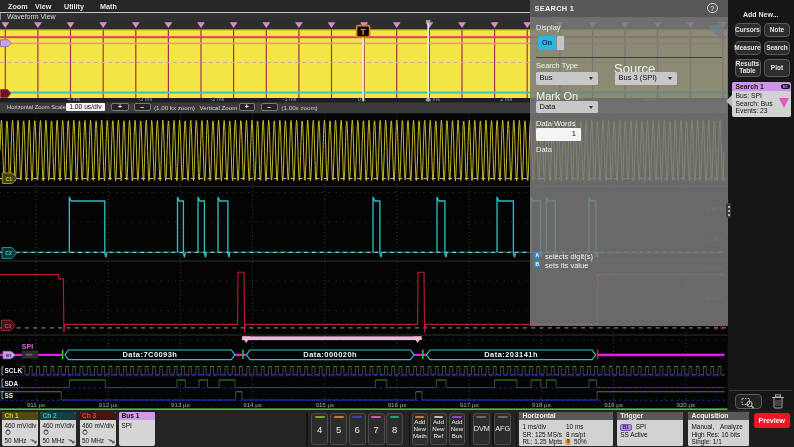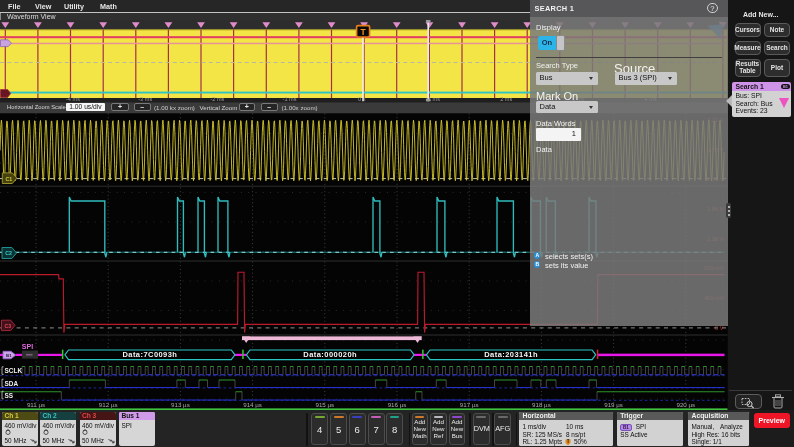--- a/index.html
+++ b/index.html
@@ -1,20 +1,20 @@
 <!DOCTYPE html>
 <html><head><meta charset="utf-8"><style>
 *{margin:0;padding:0;box-sizing:border-box}
 body{width:794px;height:447px;background:#0c0c0c;font-family:"Liberation Sans",sans-serif;position:relative;overflow:hidden}
 .a{position:absolute}
 .tx{position:absolute;white-space:nowrap}
 </style></head><body>
 
 <div class="a" style="left:0;top:0;width:727.5px;height:11.5px;background:#262626"></div>
-<div class="tx" style="left:8px;top:2px;font-size:7.2px;font-weight:600;color:#e6e6e6">File</div>
+<div class="tx" style="left:8px;top:2px;font-size:7.2px;font-weight:600;color:#e6e6e6">Zoom</div>
 <div class="tx" style="left:35px;top:2px;font-size:7.2px;font-weight:600;color:#e6e6e6">View</div>
 <div class="tx" style="left:64px;top:2px;font-size:7.2px;font-weight:600;color:#e6e6e6">Utility</div>
 <div class="tx" style="left:100px;top:2px;font-size:7.2px;font-weight:600;color:#e6e6e6">Math</div>
 
 <div class="a" style="left:0;top:11.5px;width:727.5px;height:8.5px;background:#2f2f2f;border-top:1px solid #c4c4c4"></div>
 <div class="tx" style="left:7px;top:12.7px;font-size:7px;color:#dcdcdc">Waveform View</div>
 <div class="a" style="left:0;top:12.5px;width:1px;height:89px;background:#8a8a8a"></div>
 
 <svg width="794" height="410" viewBox="0 0 794 410" style="position:absolute;left:0;top:0">
     <rect x="0" y="20" width="727.5" height="9.6" fill="#2d2d2d"></rect>
@@ -217,21 +217,21 @@
   <div class="a cb" style="left:6px;top:72px;width:62px;height:12.5px">Bus</div>
   <div class="a cb" style="left:85px;top:72px;width:62.5px;height:12.5px">Bus 3 (SPI)</div>
   <div class="tx" style="left:6.5px;top:89.5px;font-size:11px;color:#f2f2f2">Mark On</div>
   <div class="a cb" style="left:6px;top:100.5px;width:62px;height:12.5px">Data</div>
   <div class="tx" style="left:6.5px;top:118.5px;font-size:7.5px;color:#f2f2f2">Data Words</div>
   <div class="a" style="left:6px;top:128.3px;width:45.5px;height:12.6px;background:#f4f4f4;border-radius:1px;font-size:7.5px;color:#111;text-align:right;line-height:12.6px;padding-right:5px">1</div>
   <div class="tx" style="left:6.5px;top:145px;font-size:7.5px;color:#f2f2f2">Data</div>
 
 
   <div class="a" style="left:4.4px;top:252.2px;width:6.6px;height:6.6px;border-radius:50%;background:#2a8fd4;text-align:center;font-size:5px;font-weight:bold;color:#fff;line-height:6.6px">A</div>
-  <div class="tx" style="left:15.5px;top:252.3px;font-size:7.5px;color:#f2f2f2">selects sets(s)</div>
+  <div class="tx" style="left:15.5px;top:252.3px;font-size:7.5px;color:#f2f2f2">selects digit(s)</div>
   <div class="a" style="left:4.4px;top:261.2px;width:6.6px;height:6.6px;border-radius:50%;background:#2a8fd4;text-align:center;font-size:5px;font-weight:bold;color:#fff;line-height:6.6px">B</div>
   <div class="tx" style="left:15.5px;top:261.3px;font-size:7.5px;color:#f2f2f2">sets its value</div>
 </div>
 
 <div class="a" style="left:727.5px;top:0;width:66.5px;height:409.6px;background:#161616"></div>
 <div class="tx" style="left:727.5px;top:10.5px;width:66.5px;text-align:center;font-size:7px;font-weight:bold;color:#e8e8e8">Add New...</div>
 <div class="a sb" style="left:734.5px;top:22.5px;width:26px;height:14px">Cursors</div>
 <div class="a sb" style="left:764px;top:22.5px;width:26px;height:14px">Note</div>
 <div class="a sb" style="left:734.5px;top:40.5px;width:26px;height:14px">Measure</div>
 <div class="a sb" style="left:764px;top:40.5px;width:26px;height:14px">Search</div>

